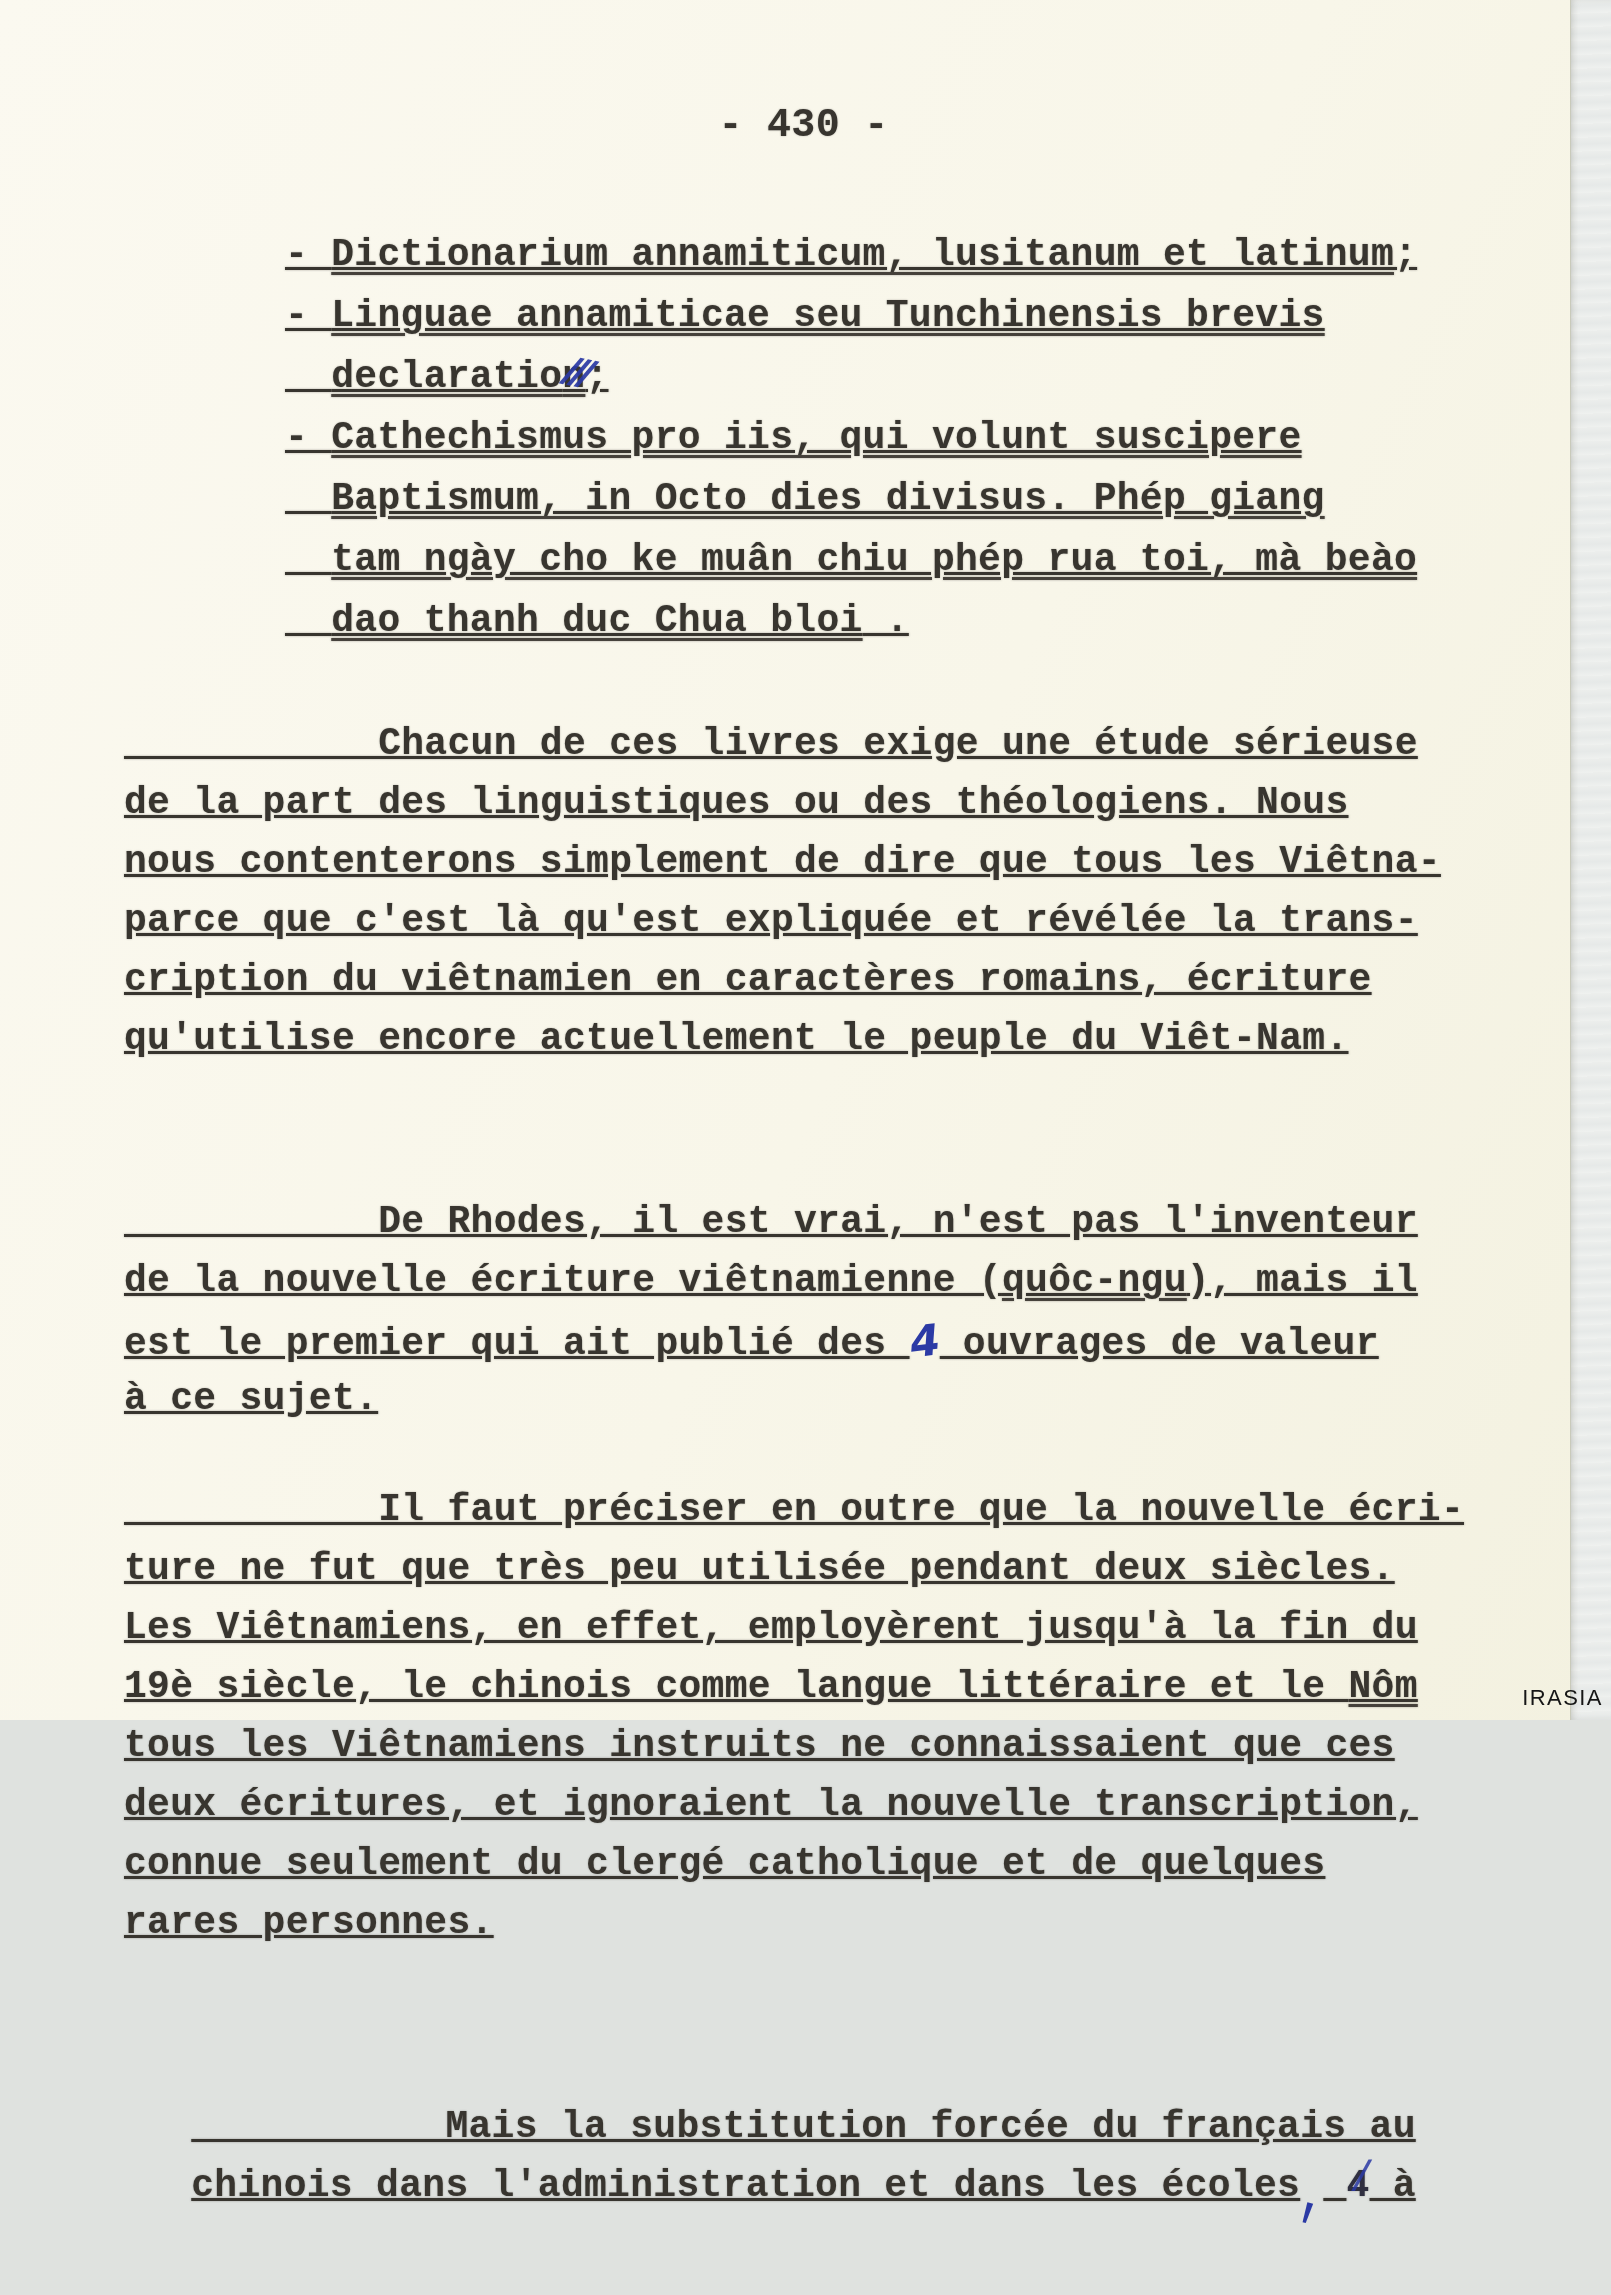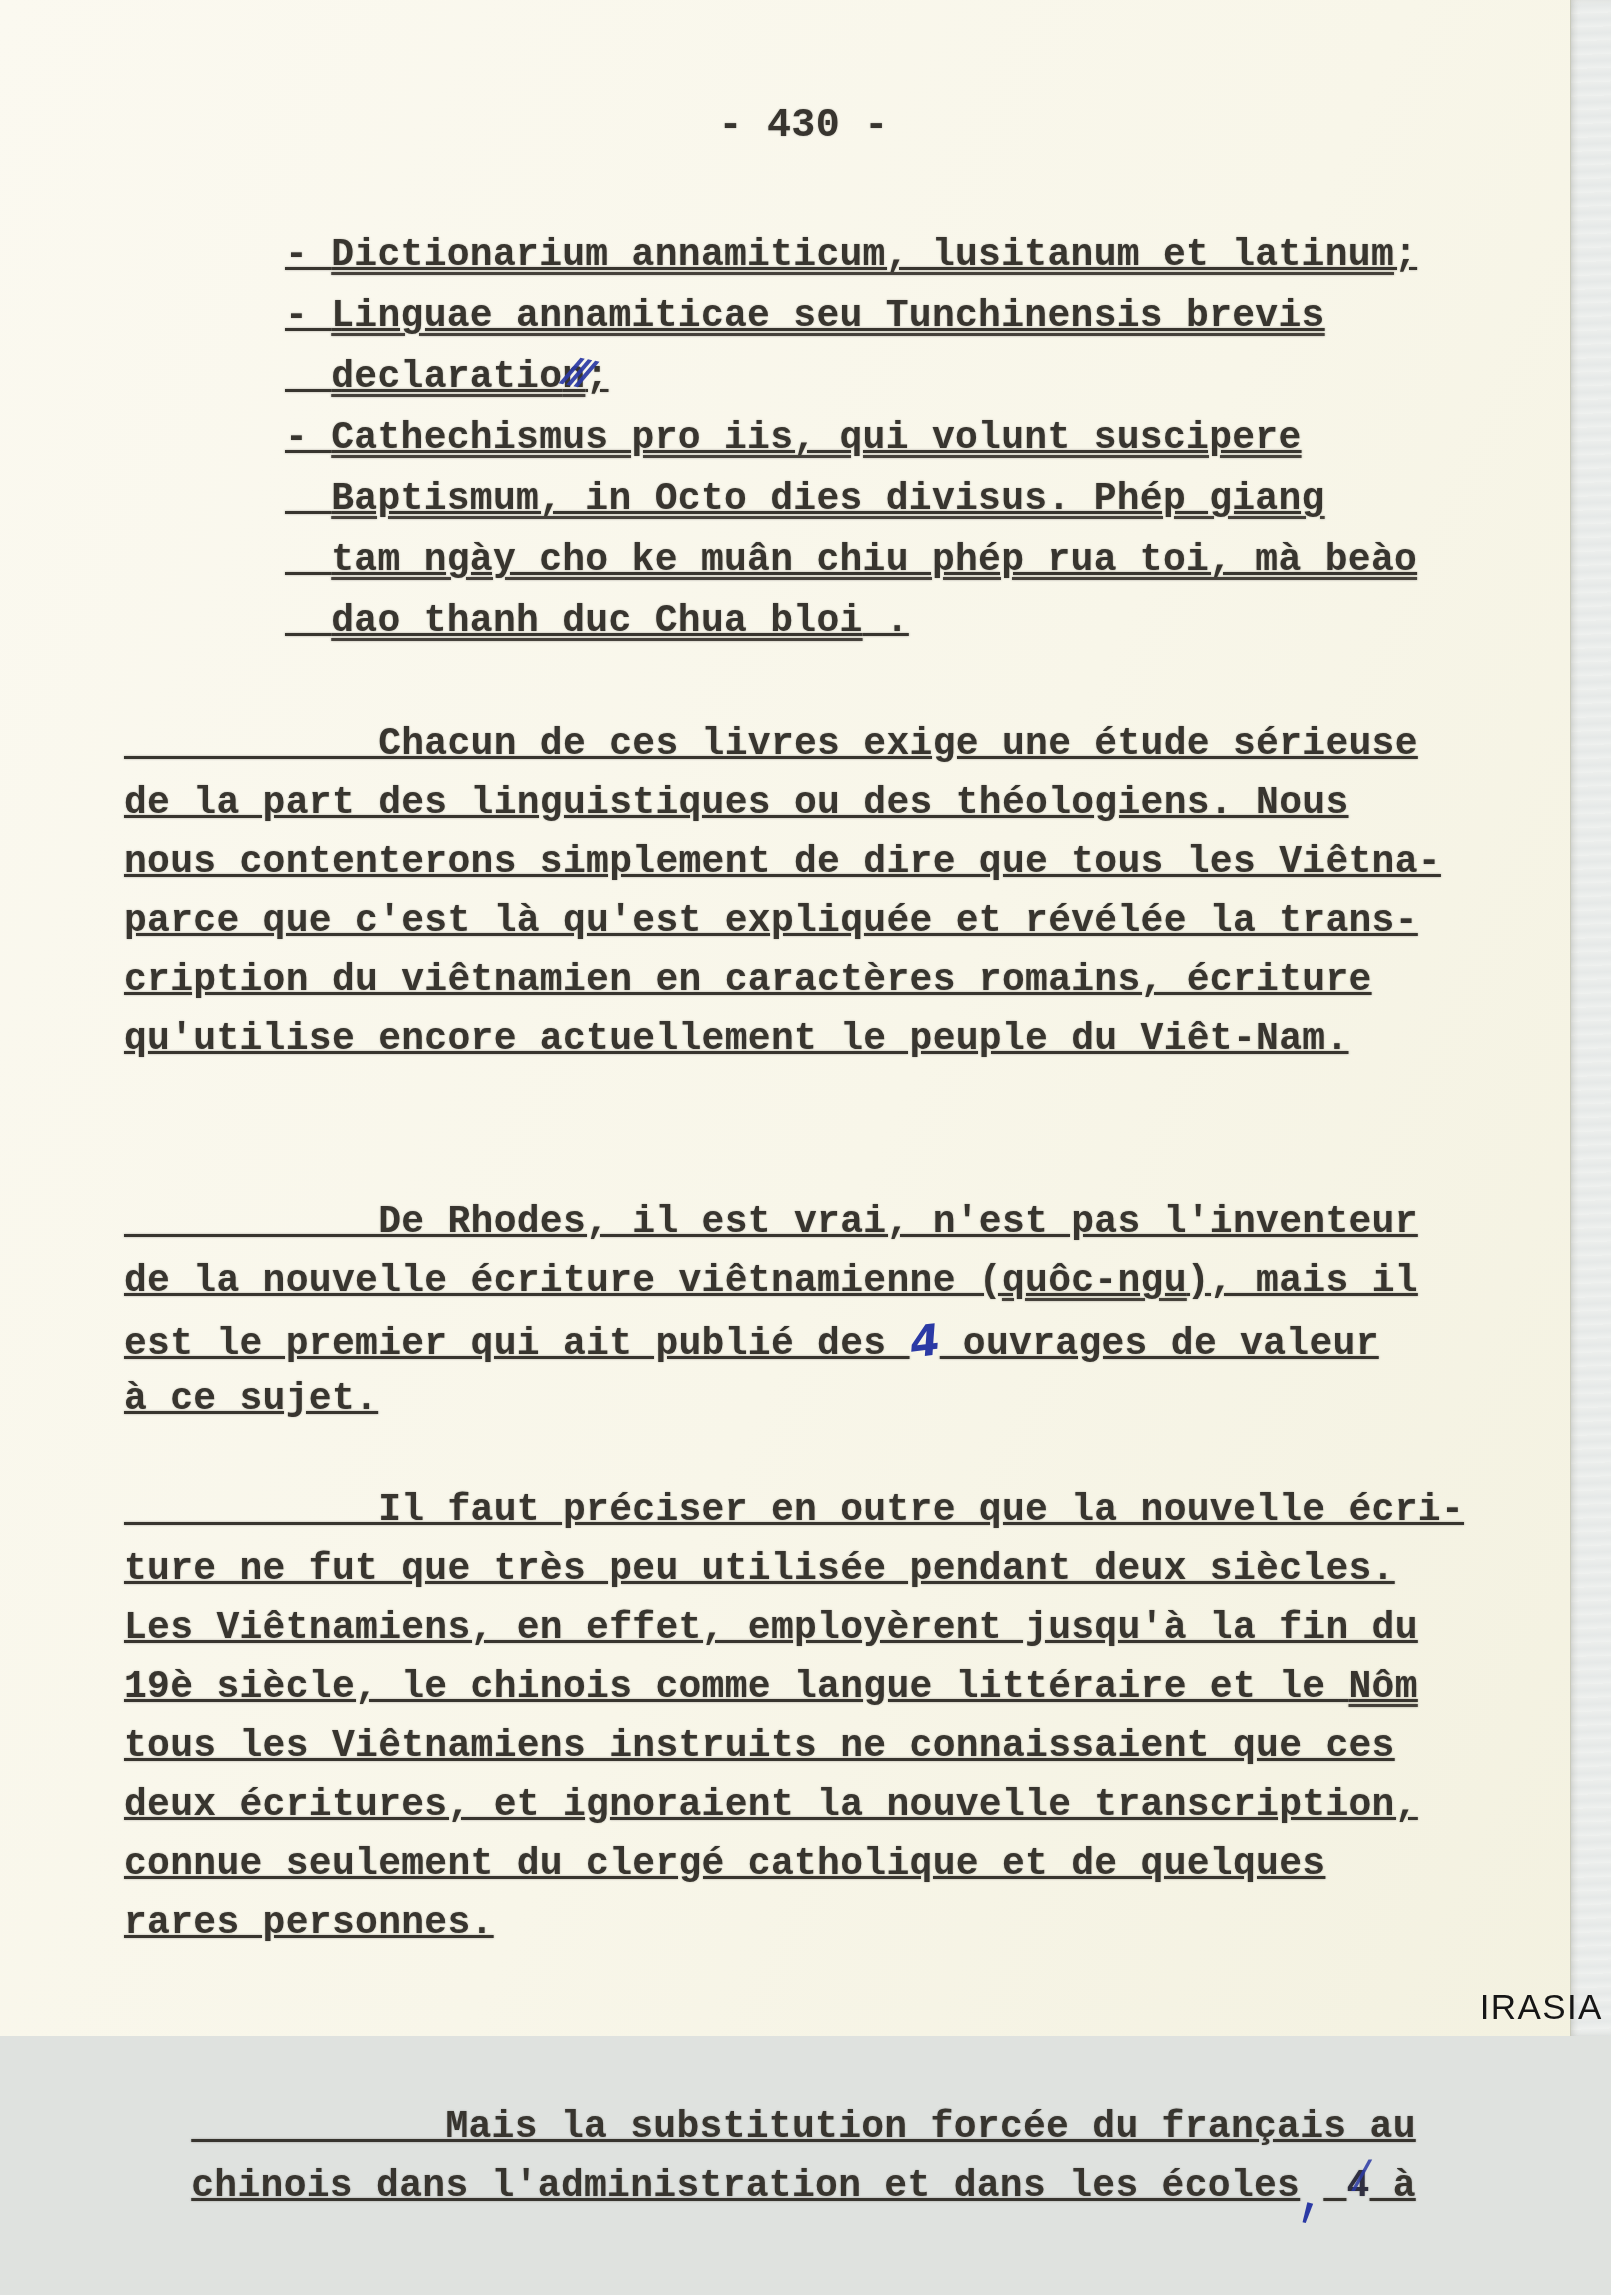--- a/index.html
+++ b/index.html
@@ -8,21 +8,21 @@
     --paper:#f8f6e9;
   }
   html,body{margin:0;padding:0;}
   body{
     width:1612px;height:2296px;
     background:#dfe2df;
     font-family:"Liberation Mono","DejaVu Sans Mono",monospace;
     overflow:hidden;
   }
   .page{
-    position:relative;width:1612px;height:2036px;
+    position:relative;width:1612px;height:1720px;
     background:linear-gradient(115deg,#fbf9f0 0%,#f8f6e9 55%,#f3f1e0 100%);
   }
   
   .scan-edge{
     position:absolute;top:0;right:0;bottom:0;width:41px;
     background:
       repeating-linear-gradient(178deg, #eceeec 0px, #e6e9e8 6.4px, #eff1ef 13.8px),
       #e8ebea;
     border-left:1.8px solid #c9cabb;
     box-shadow:inset 3.7px 0 7.3px -2.8px rgba(120,120,110,.35);
@@ -75,21 +75,21 @@
   }
   
   .seg-bc{
     color:var(--pen);display:inline-block;
     transform:translateY(9.2px) scaleY(1.7) rotate(8deg);
     text-shadow:none;font-weight:bold;
   }
   .watermark{
     position:absolute;right:9.2px;bottom:9.2px;
     font-family:"Liberation Sans","DejaVu Sans",sans-serif;
-    font-size:35px;font-weight:normal;color:#161616;
+    font-size:22px;font-weight:normal;color:#161616;
     letter-spacing:1.4px;
   }
 </style>
 </head>
 <body>
 
 <div class="page">
   <div class="scan-edge"></div>
 
   <div class="content">

